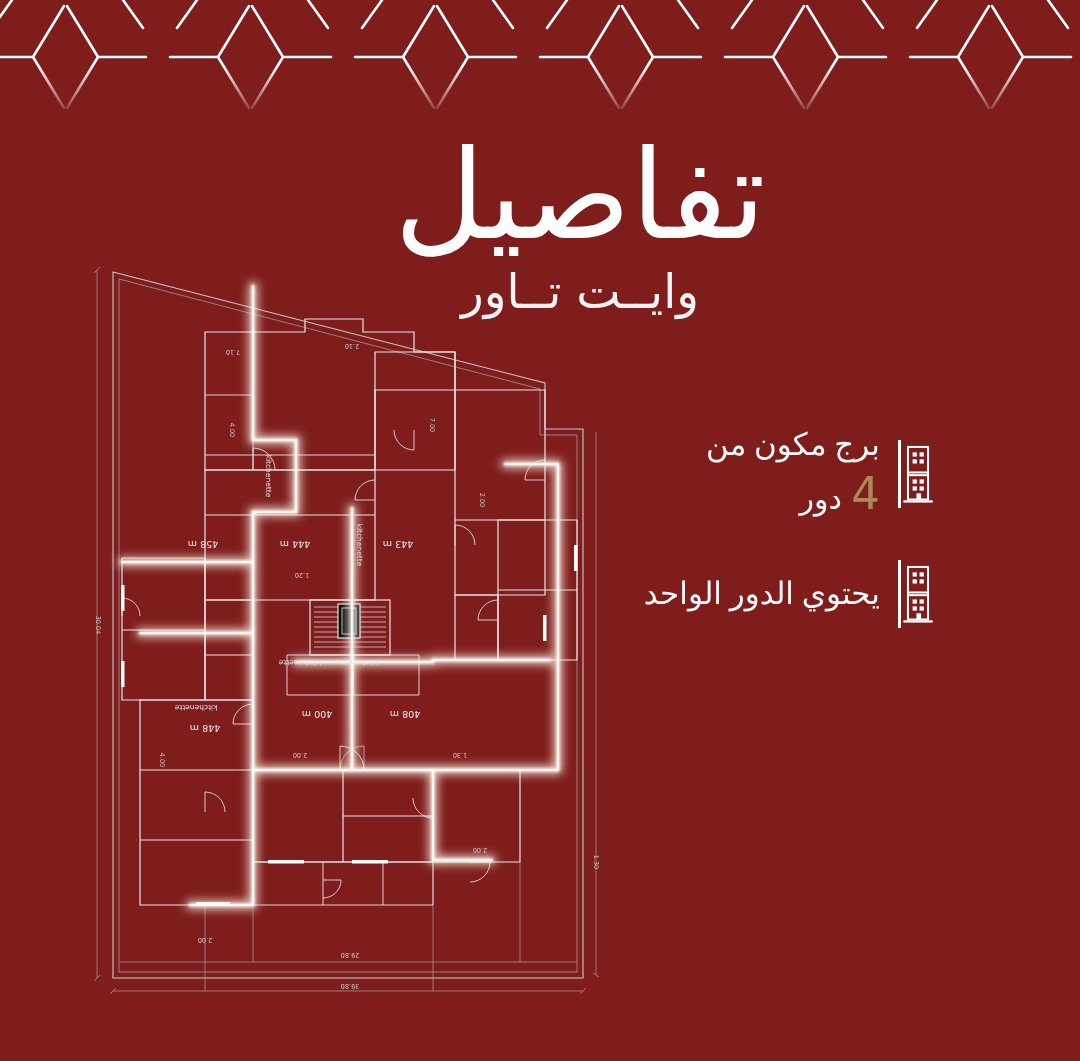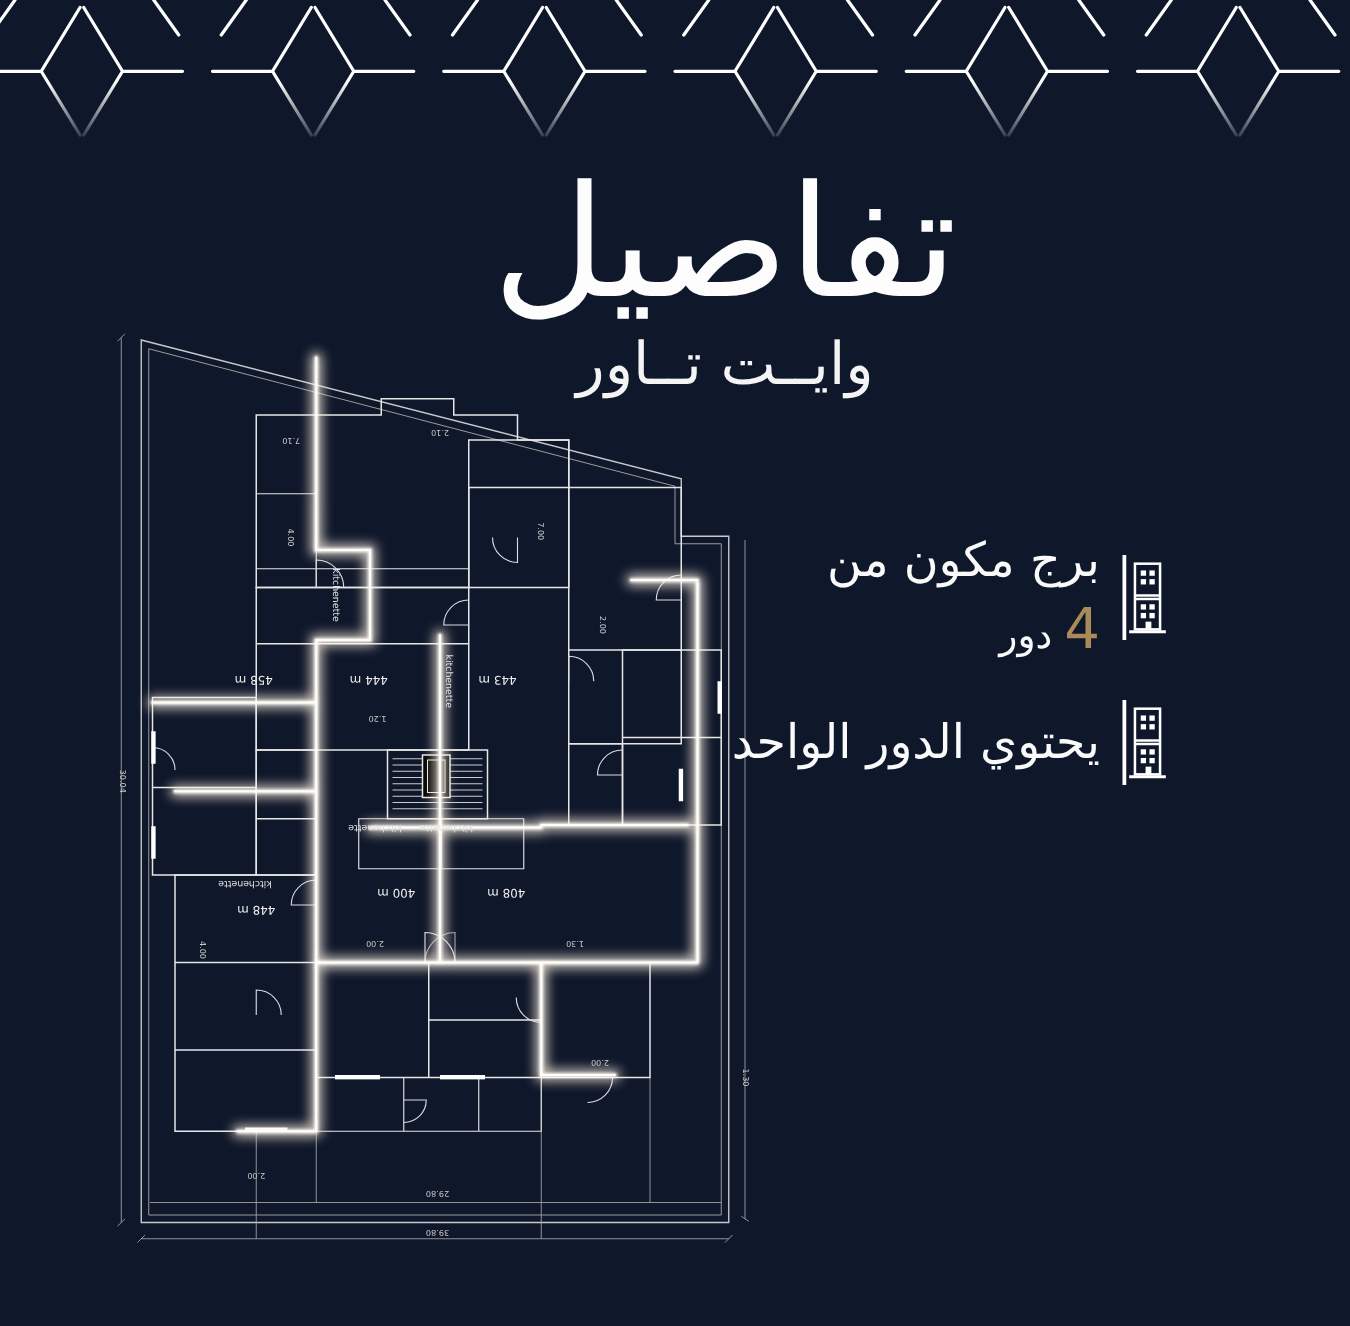--- a/index.html
+++ b/index.html
@@ -1,35 +1,35 @@
 <!DOCTYPE html>
 <html lang="ar"><head>
 <meta charset="utf-8">
 <style>
   html,body{margin:0;padding:0;background:#000;}
   body{position:relative;width:1080px;height:1061px;overflow:hidden;
        font-family:"DejaVu Sans", sans-serif;color:#fff;}
-  .stage{position:absolute;inset:0;background:#0f172a;}
+  .stage{position:absolute;inset:0;background:#7f1d1d;}
 
   
   .topborder{position:absolute;left:0;top:0;width:1080px;height:118px;}
 
   
   .header{position:absolute;top:132px;left:230px;width:700px;text-align:center;}
   .title{font-size:124px;line-height:1.02;font-weight:400;color:#fdfdfd;
          font-family:"DejaVu Serif","DejaVu Sans",serif;}
   .subtitle{margin-top:6px;font-size:47px;letter-spacing:2px;color:#f4f4f4;}
 
   
   .plan{position:absolute;left:85px;top:250px;width:530px;height:766px;}
 
   
   .card{position:absolute;right:145px;display:flex;align-items:center;}
   .card-text{direction:rtl;text-align:right;margin-left:16px;}
-  .card .l1{font-size:38px;color:#fafafa;line-height:1.2;white-space:nowrap;}
+  .card .l1{font-size:31px;color:#fafafa;line-height:1.2;white-space:nowrap;font-family:Liberation Serif, serif;}
   .card .l2{font-size:30px;color:#fafafa;line-height:1.25;margin-top:3px;white-space:nowrap;}
   .card .val{font-size:45px;font-weight:500;}
   .card .sep{width:3px;height:68px;background:#fff;margin-left:18px;flex:0 0 auto;}
   .card .bicon{width:34px;height:68px;flex:0 0 auto;}
 </style>
 </head>
 <body>
 
 <div class="stage">
 

